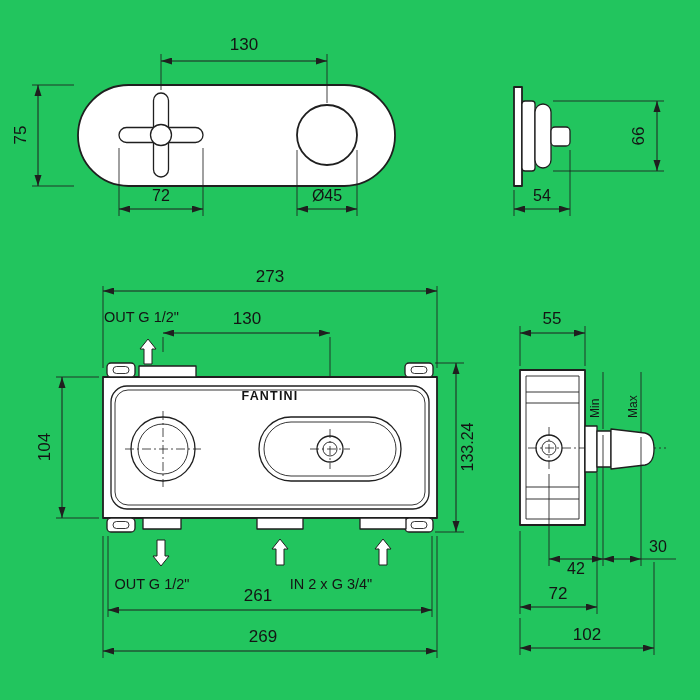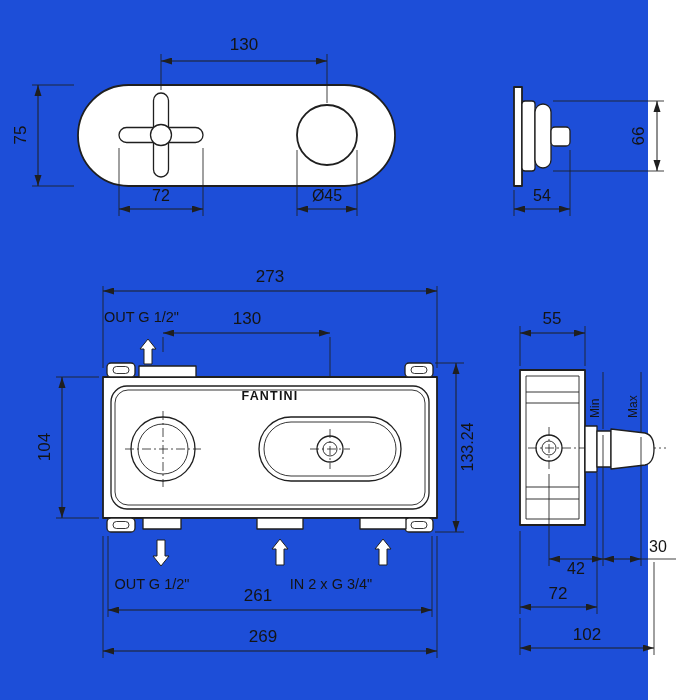--- a/index.html
+++ b/index.html
@@ -1,16 +1,16 @@
 <!DOCTYPE html>
 <html><head>
 <meta charset="utf-8">
 <style>
   html,body{margin:0;padding:0;background:#ffffff}
-  .stage{width:648px;height:700px;background:#1d4ed8;position:relative;font-family:"Liberation Sans",sans-serif}
+  .stage{width:700px;height:700px;background:#22c55e;position:relative;font-family:"Liberation Sans",sans-serif}
   svg{display:block}
   .k{stroke:#1f1f1f;fill:none;stroke-linecap:butt;stroke-linejoin:round}
   .kf{stroke:#1f1f1f;fill:#ffffff;stroke-linejoin:round}
   .s18{stroke-width:1.8}.s13{stroke-width:1.3}.s10{stroke-width:1}.s09{stroke-width:.9}
   .dim{stroke:#1f1f1f;stroke-width:1;fill:none}
   .ext{stroke:#1f1f1f;stroke-width:.85;fill:none}
   .cl{stroke:#1f1f1f;stroke-width:.8;stroke-dasharray:9 3 2 3;fill:none}
   text{fill:#141414}
   .t17{font:17px "Liberation Sans",sans-serif}
   .t16{font:16px "Liberation Sans",sans-serif}

